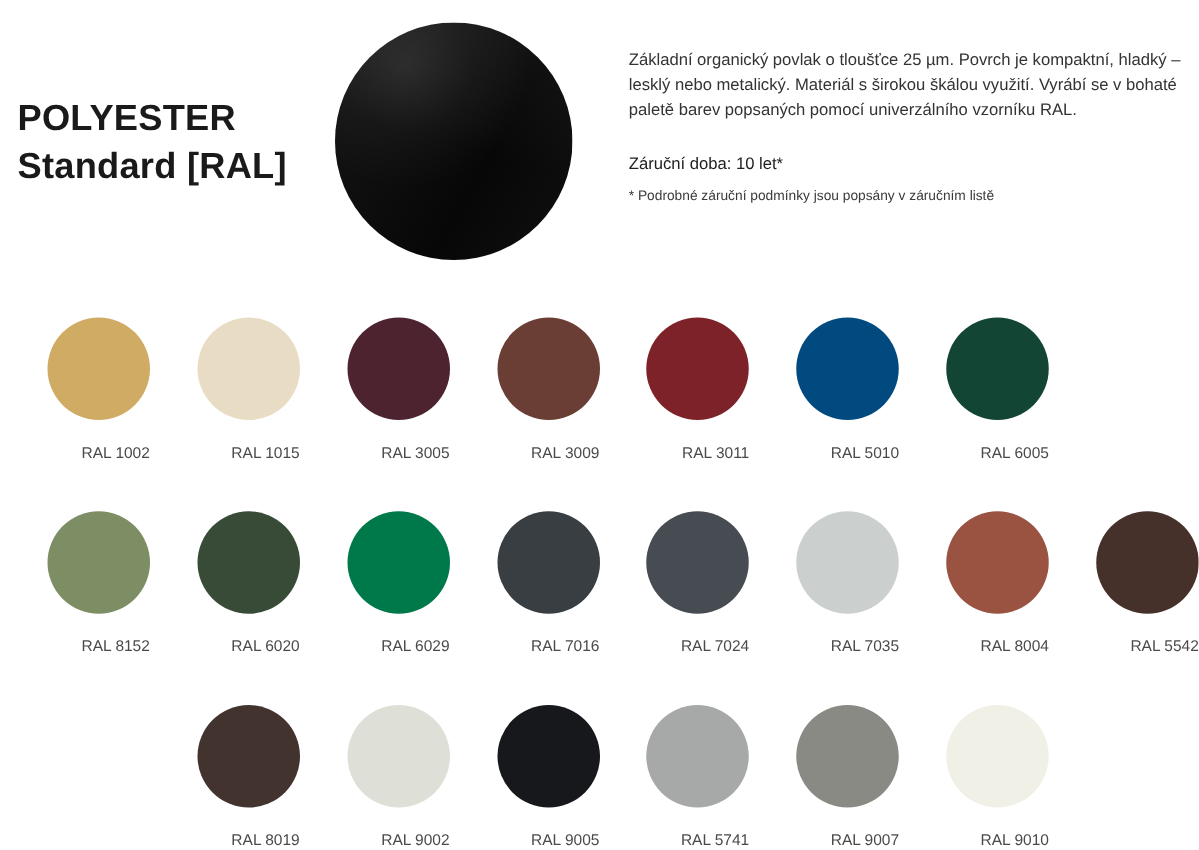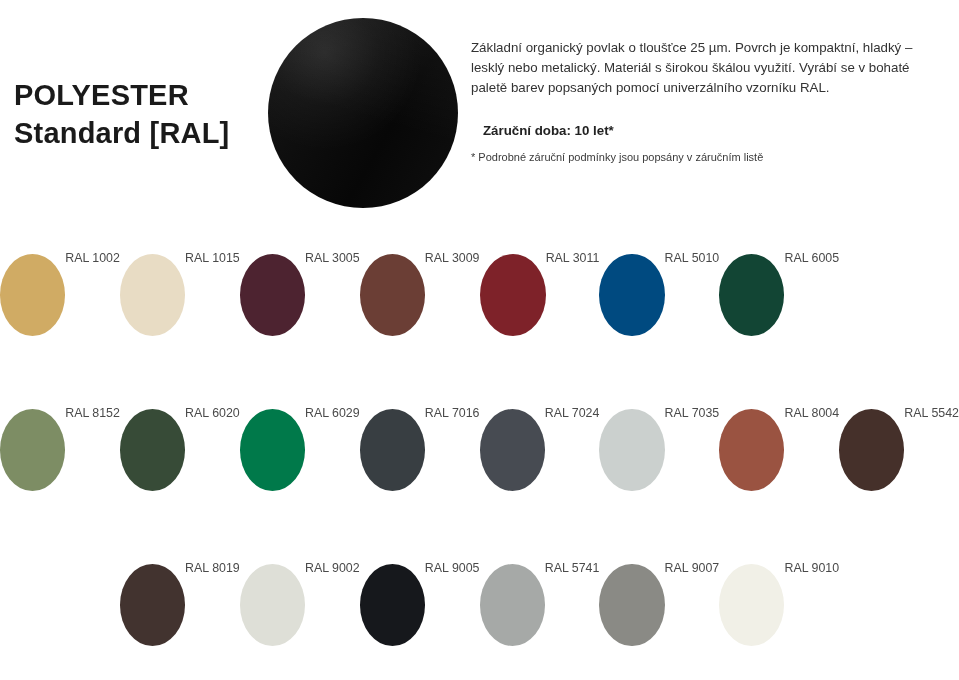--- a/index.html
+++ b/index.html
@@ -51,35 +51,35 @@
   .hero-swatch::after {
     content: "";
     position: absolute;
     left: 0; top: 0; right: 0; bottom: 0;
     border-radius: 50%;
     background: linear-gradient(196deg, rgba(255,255,255,0.055) 0%, rgba(255,255,255,0.02) 34%, rgba(0,0,0,0) 52%);
   }
 
   .info-block {
     position: absolute;
-    left: 471px;
+    left: 503px;
     top: 38px;
     width: 448px;
   }
   .description {
     font-size: 13.3px;
     line-height: 1.52;
     color: #333333;
     margin: 0;
   }
   .warranty {
     font-size: 13.3px;
-    font-weight: bold;
+    font-weight: normal;
     color: #222222;
-    margin: 24px 0 0 12px;
+    margin: 24px 0 0 0;
   }
   .footnote {
     font-size: 11px;
     color: #3a3a3a;
     margin: 13px 0 0 0;
   }
 
   
   .palette {
     position: absolute;
@@ -87,21 +87,22 @@
     top: 232px;
     width: 959px;
   }
   .swatch-row {
     display: flex;
     height: 155px;
   }
   .swatch-cell {
     width: 119.875px;
     display: flex;
-    align-items: flex-start;
+    flex-direction: column;
+    align-items: flex-end;
   }
   .swatch-cell.empty { visibility: hidden; }
 
   .swatch-dot {
     width: 82px;
     height: 82px;
     border-radius: 50%;
     margin-top: 22px;
   }
   .swatch-label {

